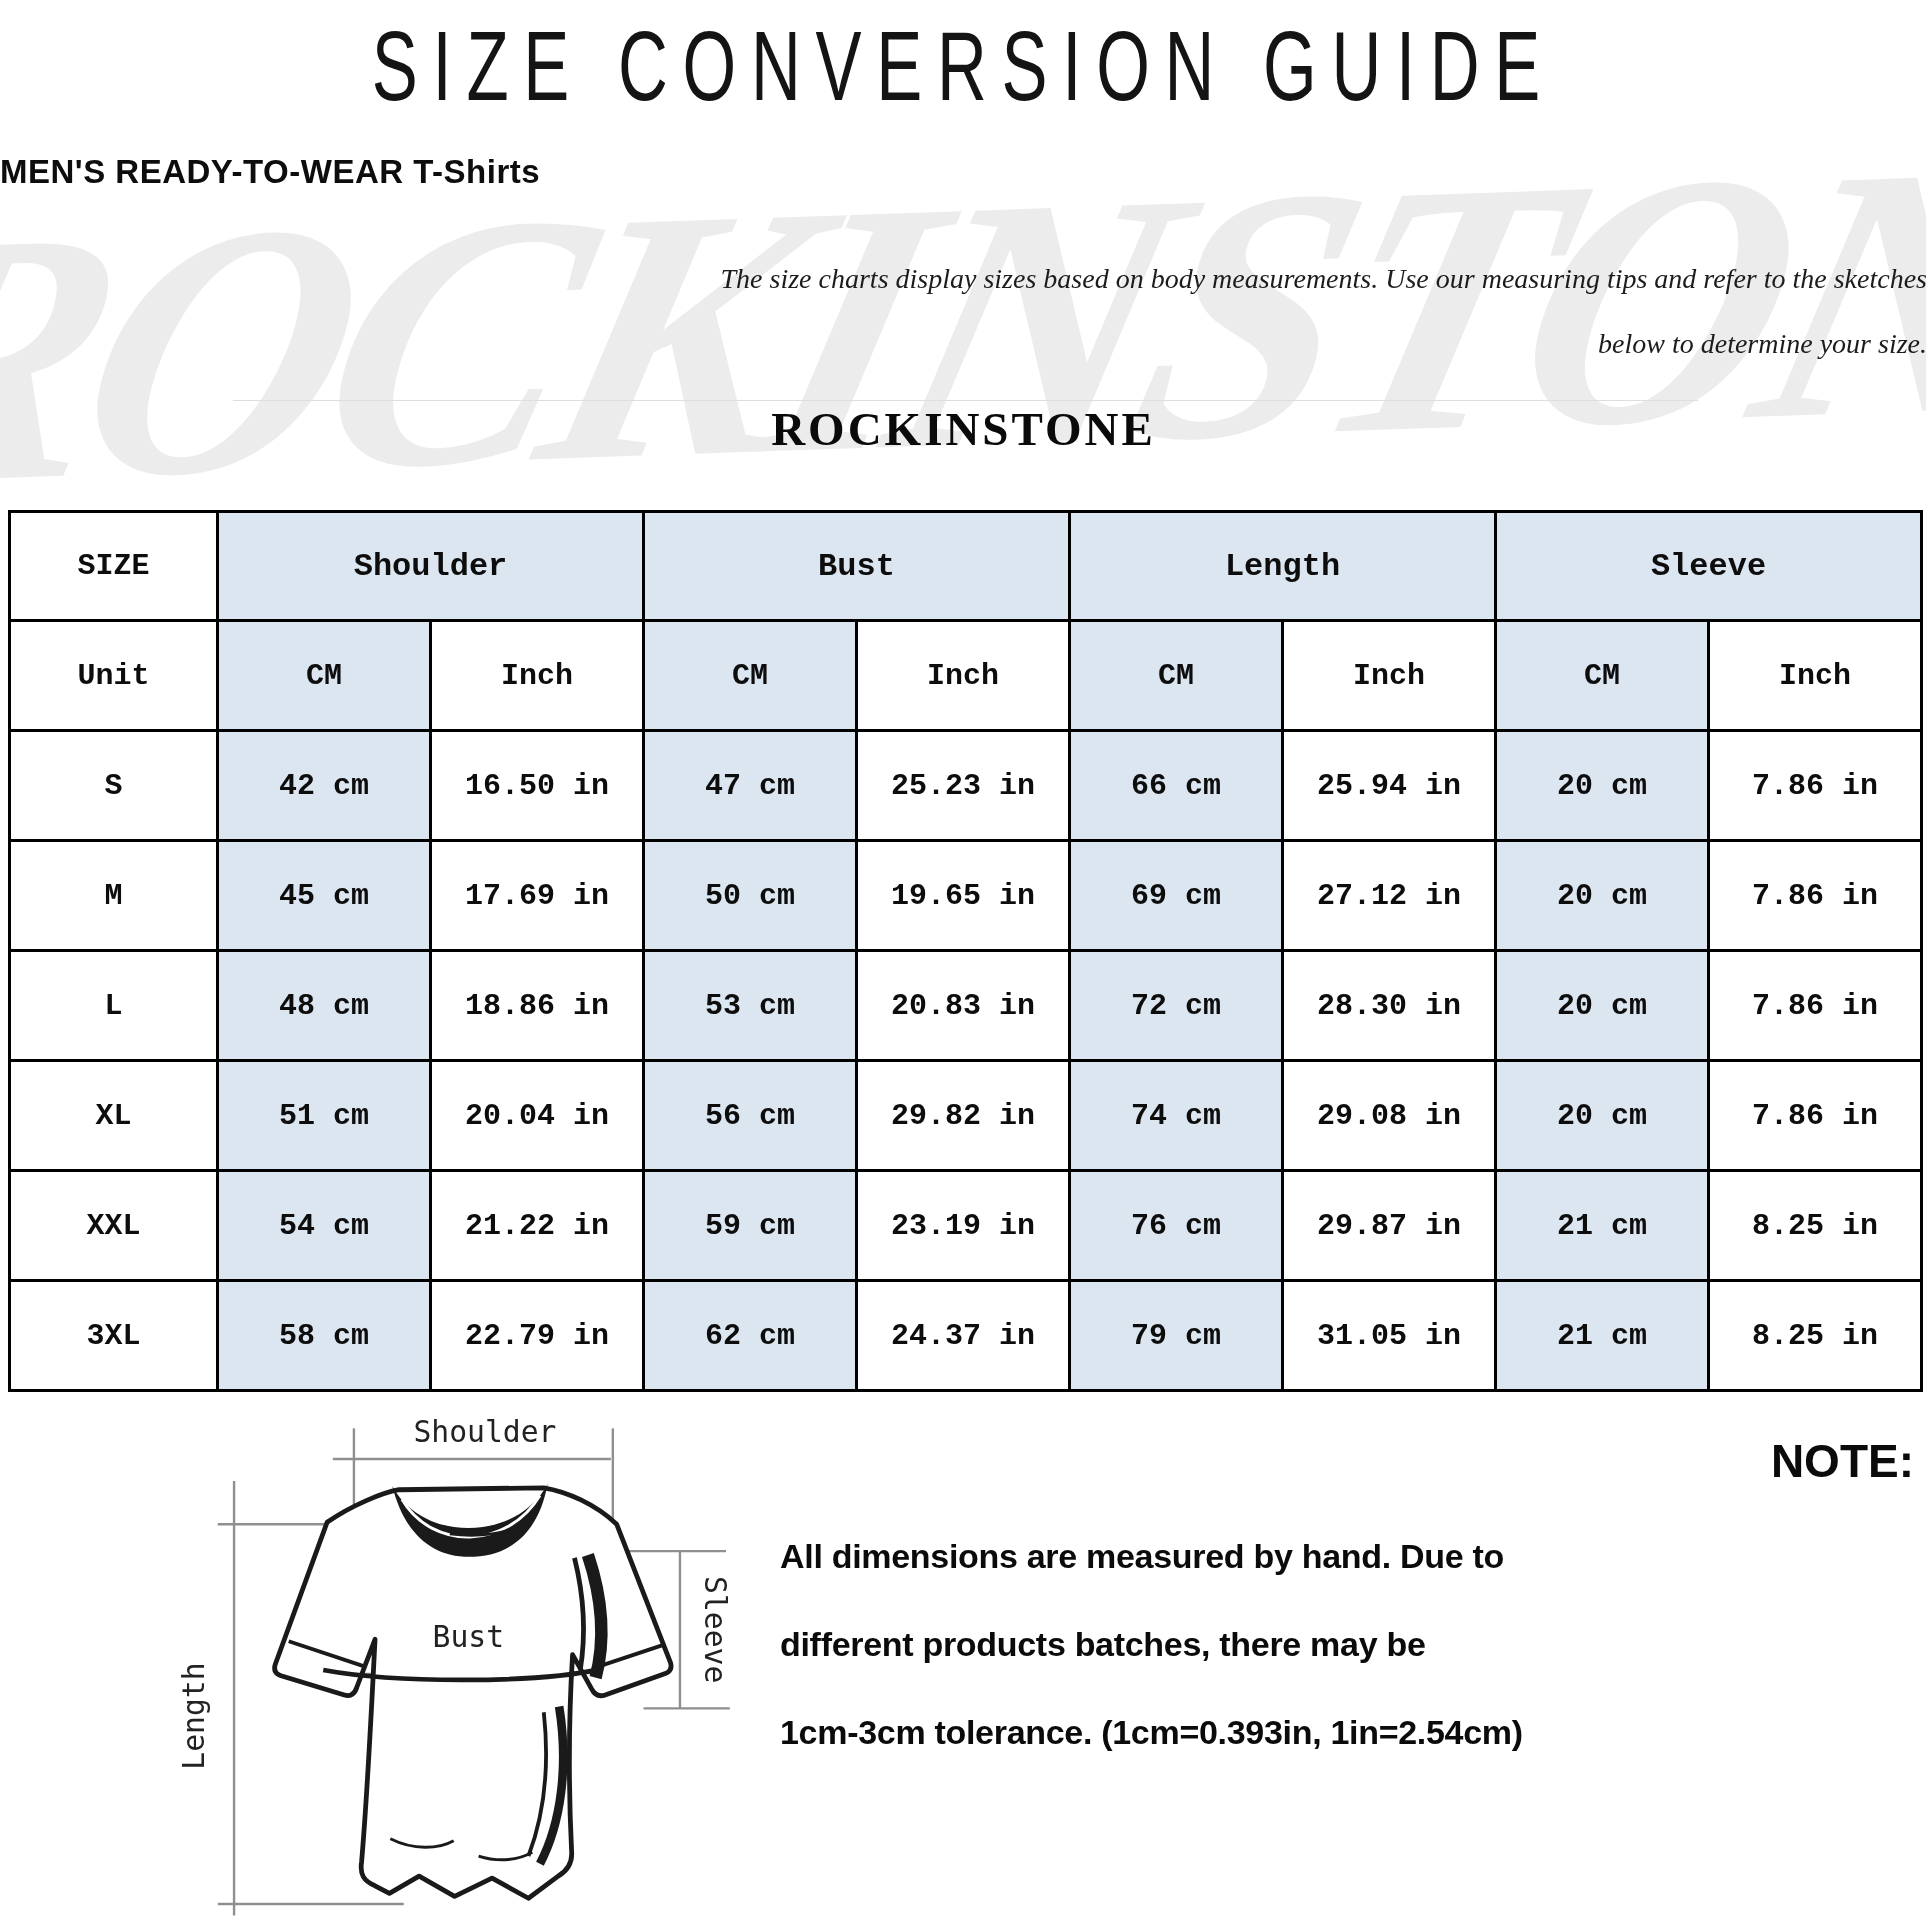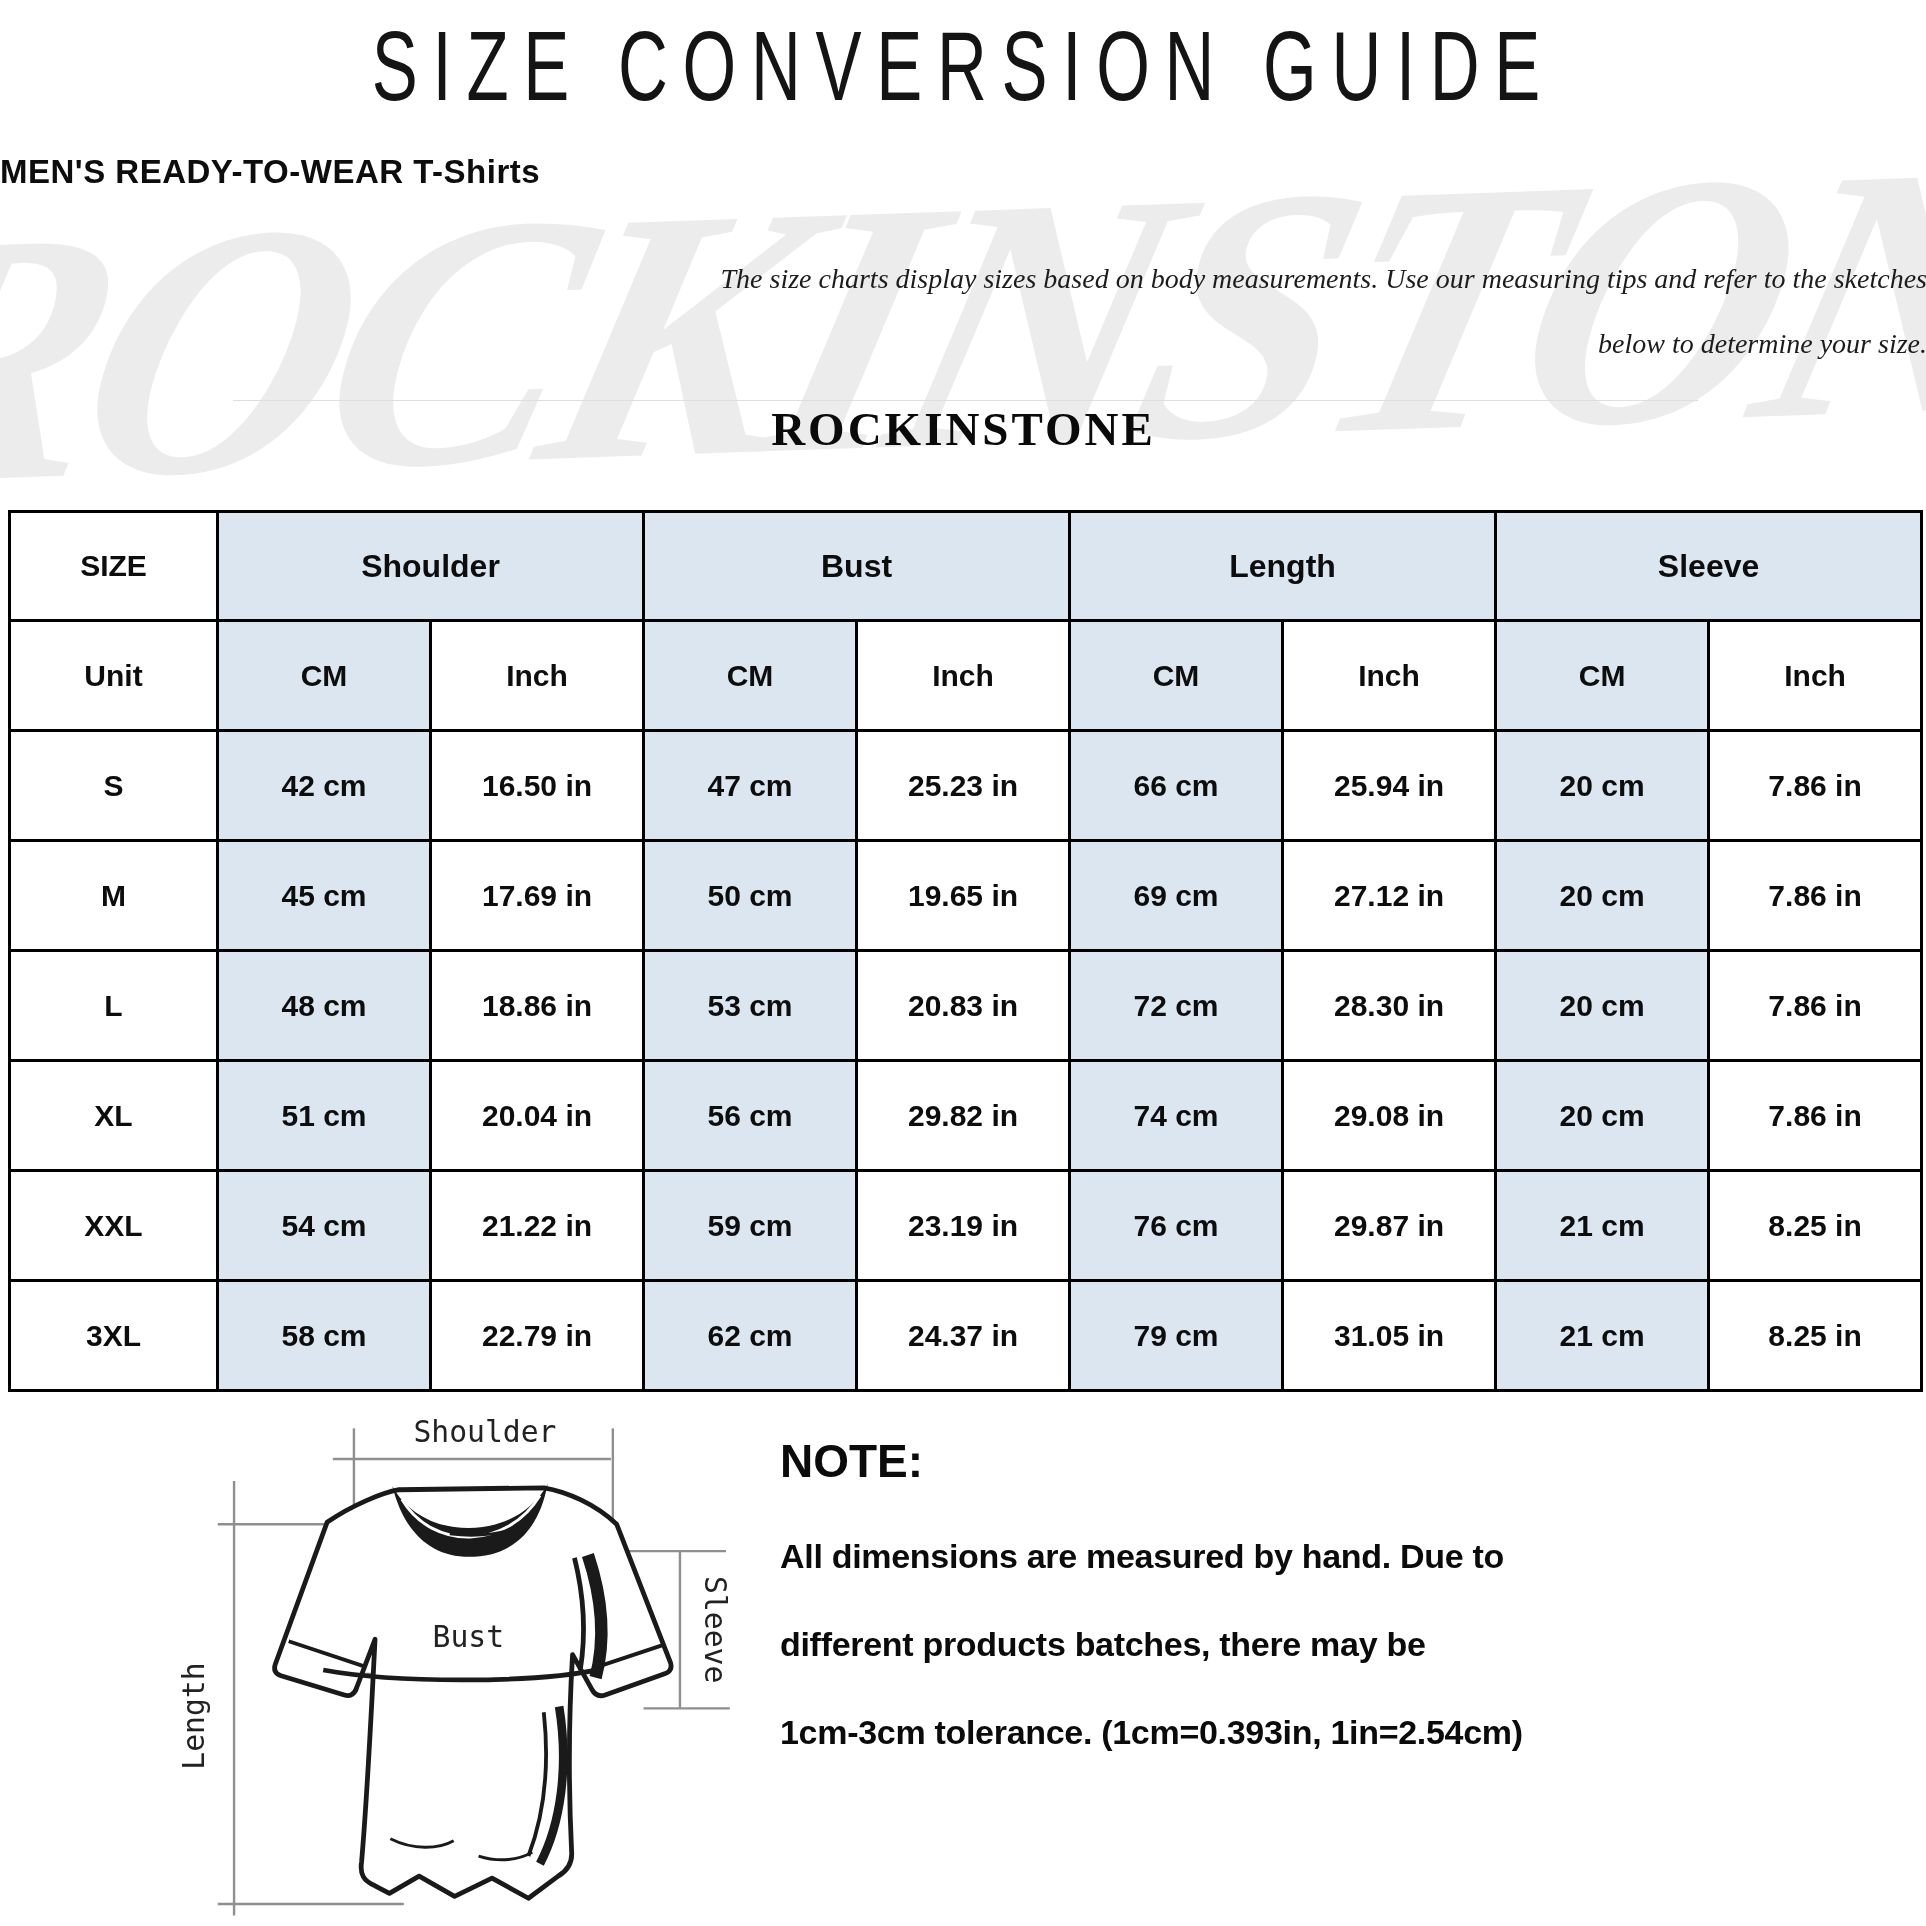--- a/index.html
+++ b/index.html
@@ -21,34 +21,34 @@
             font-size:33px;font-weight:bold;letter-spacing:0.5px;color:#0d0d0d;}
   .desc{position:absolute;top:246px;left:0;width:100%;text-align:right;
         font-family:"Liberation Serif",serif;font-style:italic;font-size:28px;
         color:#1c1c1c;line-height:65px;}
   .brand{position:absolute;top:402px;left:0;width:100%;text-align:center;
          font-family:"Liberation Serif",serif;font-weight:bold;font-size:47px;
          letter-spacing:3px;color:#0a0a0a;}
   
   table.size-table{position:absolute;top:510px;left:8px;width:1911px;
                    border-collapse:collapse;table-layout:fixed;
-                   font-family:Liberation Sans, sans-serif;padding-left:11px;}
+                   font-family:Liberation Mono, monospace;padding-left:11px;}
   .size-table td,.size-table th{border:3px solid #000;text-align:center;vertical-align:middle;
                    font-size:30px;font-weight:bold;color:#0d0d0d;background:#fff;padding:0;}
   .size-table tr{height:110px;}
   .size-table tr.group-row{height:109px;}
   .size-table th.grp{font-size:32px;}
   .blue{background:#dce6f1 !important;}
   .col-size{width:208px;}
   .col-u{width:213px;}
   
   .diagram{position:absolute;top:1390px;left:147px;width:644px;height:537px;}
   .note{position:absolute;top:1434px;left:780px;width:1134px;
         font-family:"Liberation Sans",sans-serif;font-weight:bold;color:#0b0b0b;}
-  .note-heading{font-size:46px;letter-spacing:0px;}
+  .note-heading{font-size:46px;letter-spacing:0px;text-align:right;}
   .note-line{margin-top:49px;font-size:34px;letter-spacing:-0.3px;white-space:nowrap;}
 </style>
 </head>
 <body>
 
 <div class="page">
 
   <div class="wm-clip">
     <div class="wm">ROCKINSTONE</div>
   </div>

